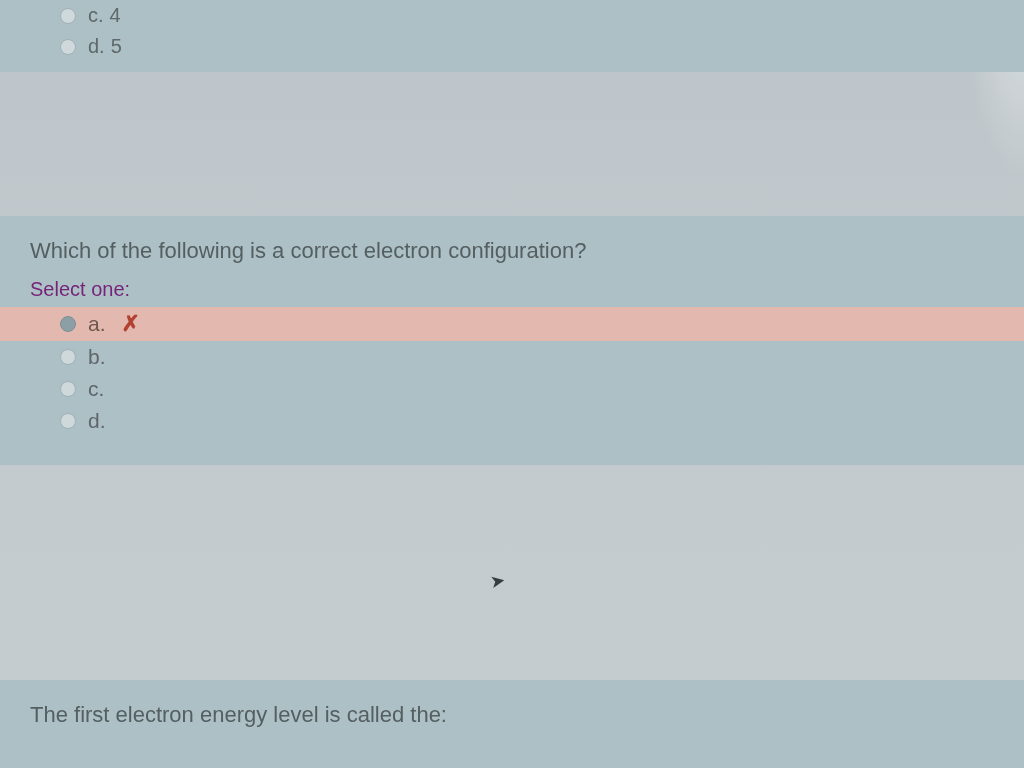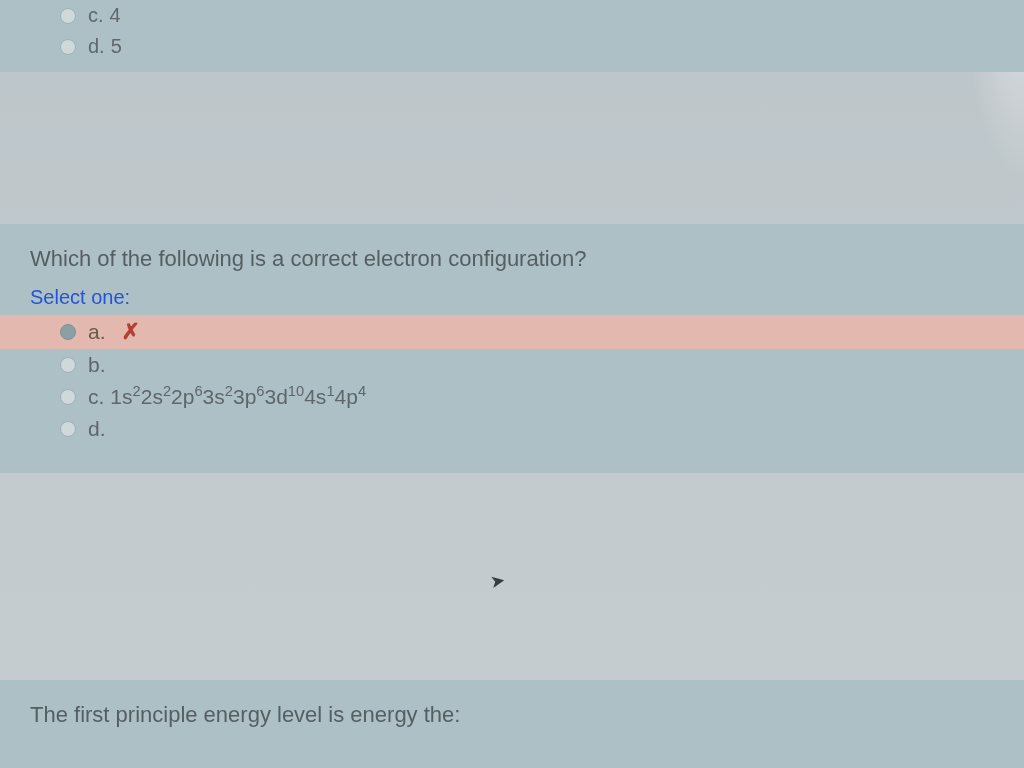--- a/index.html
+++ b/index.html
@@ -43,31 +43,30 @@
     margin-right: 12px;
     flex: 0 0 auto;
   }
   .card-q2 {
     position: absolute;
     top: 216px;
     left: 0;
     right: 0;
     padding: 16px 0 28px 0;
     background: #aec2c8;
-    margin-top: 8px;
   }
   .q-text {
     padding: 6px 0 14px 30px;
     font-size: 22px;
     color: #4f5a5d;
   }
   .select-one {
     padding: 0 0 6px 30px;
     font-size: 20px;
-    color: #1d4ed8;
+    color: #701a75;
   }
   .ec-row {
     display: flex;
     align-items: center;
     padding: 4px 0 4px 60px;
     font-size: 21px;
     color: #5a6265;
   }
   .ec-row.wrong {
     background: #e6b9b0;
@@ -151,28 +150,27 @@
           <span class="label-letter">a. </span>
           <span class="x-mark">✗</span>
         </div>
         <div class="ec-row">
           <span class="radio-dot"></span>
           <span class="label-letter">b. </span>
         </div>
         <div class="ec-row">
           <span class="radio-dot"></span>
           <span class="label-letter">c. </span>
-          <span><span>1s</span><sup>2</sup><span>2s</span><sup>2</sup><span>2p</span><sup>6</sup><span>3s</span><sup>2</sup><span>3p</span><sup>6</sup><span>3d</span><sup>10</sup><span>4s</span><sup>1</sup><span>4p</span><sup>4</sup></span>
         </div>
         <div class="ec-row">
           <span class="radio-dot"></span>
           <span class="label-letter">d. </span>
         </div>
       </div>
   </div>
 
   <span class="cursor">➤</span>
 
   <div class="card-q3">
-    <div class="q-text">The first principle energy level is energy the:</div>
+    <div class="q-text">The first electron energy level is called the:</div>
   </div>
 
 </div>
 
 </body></html>

